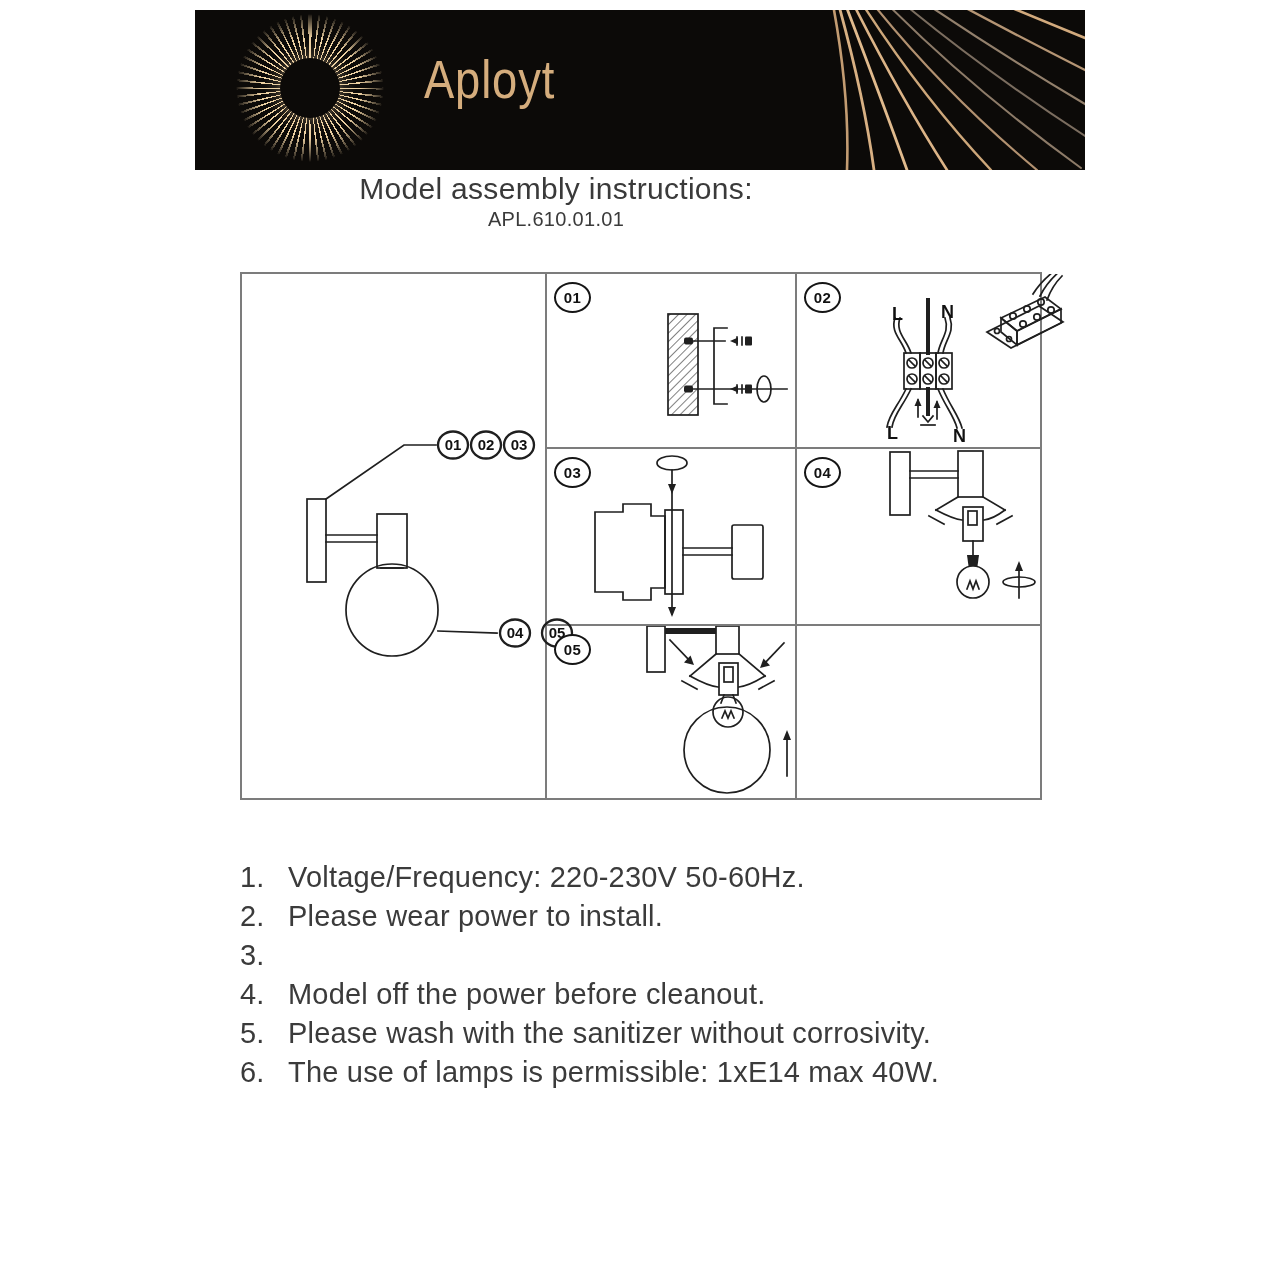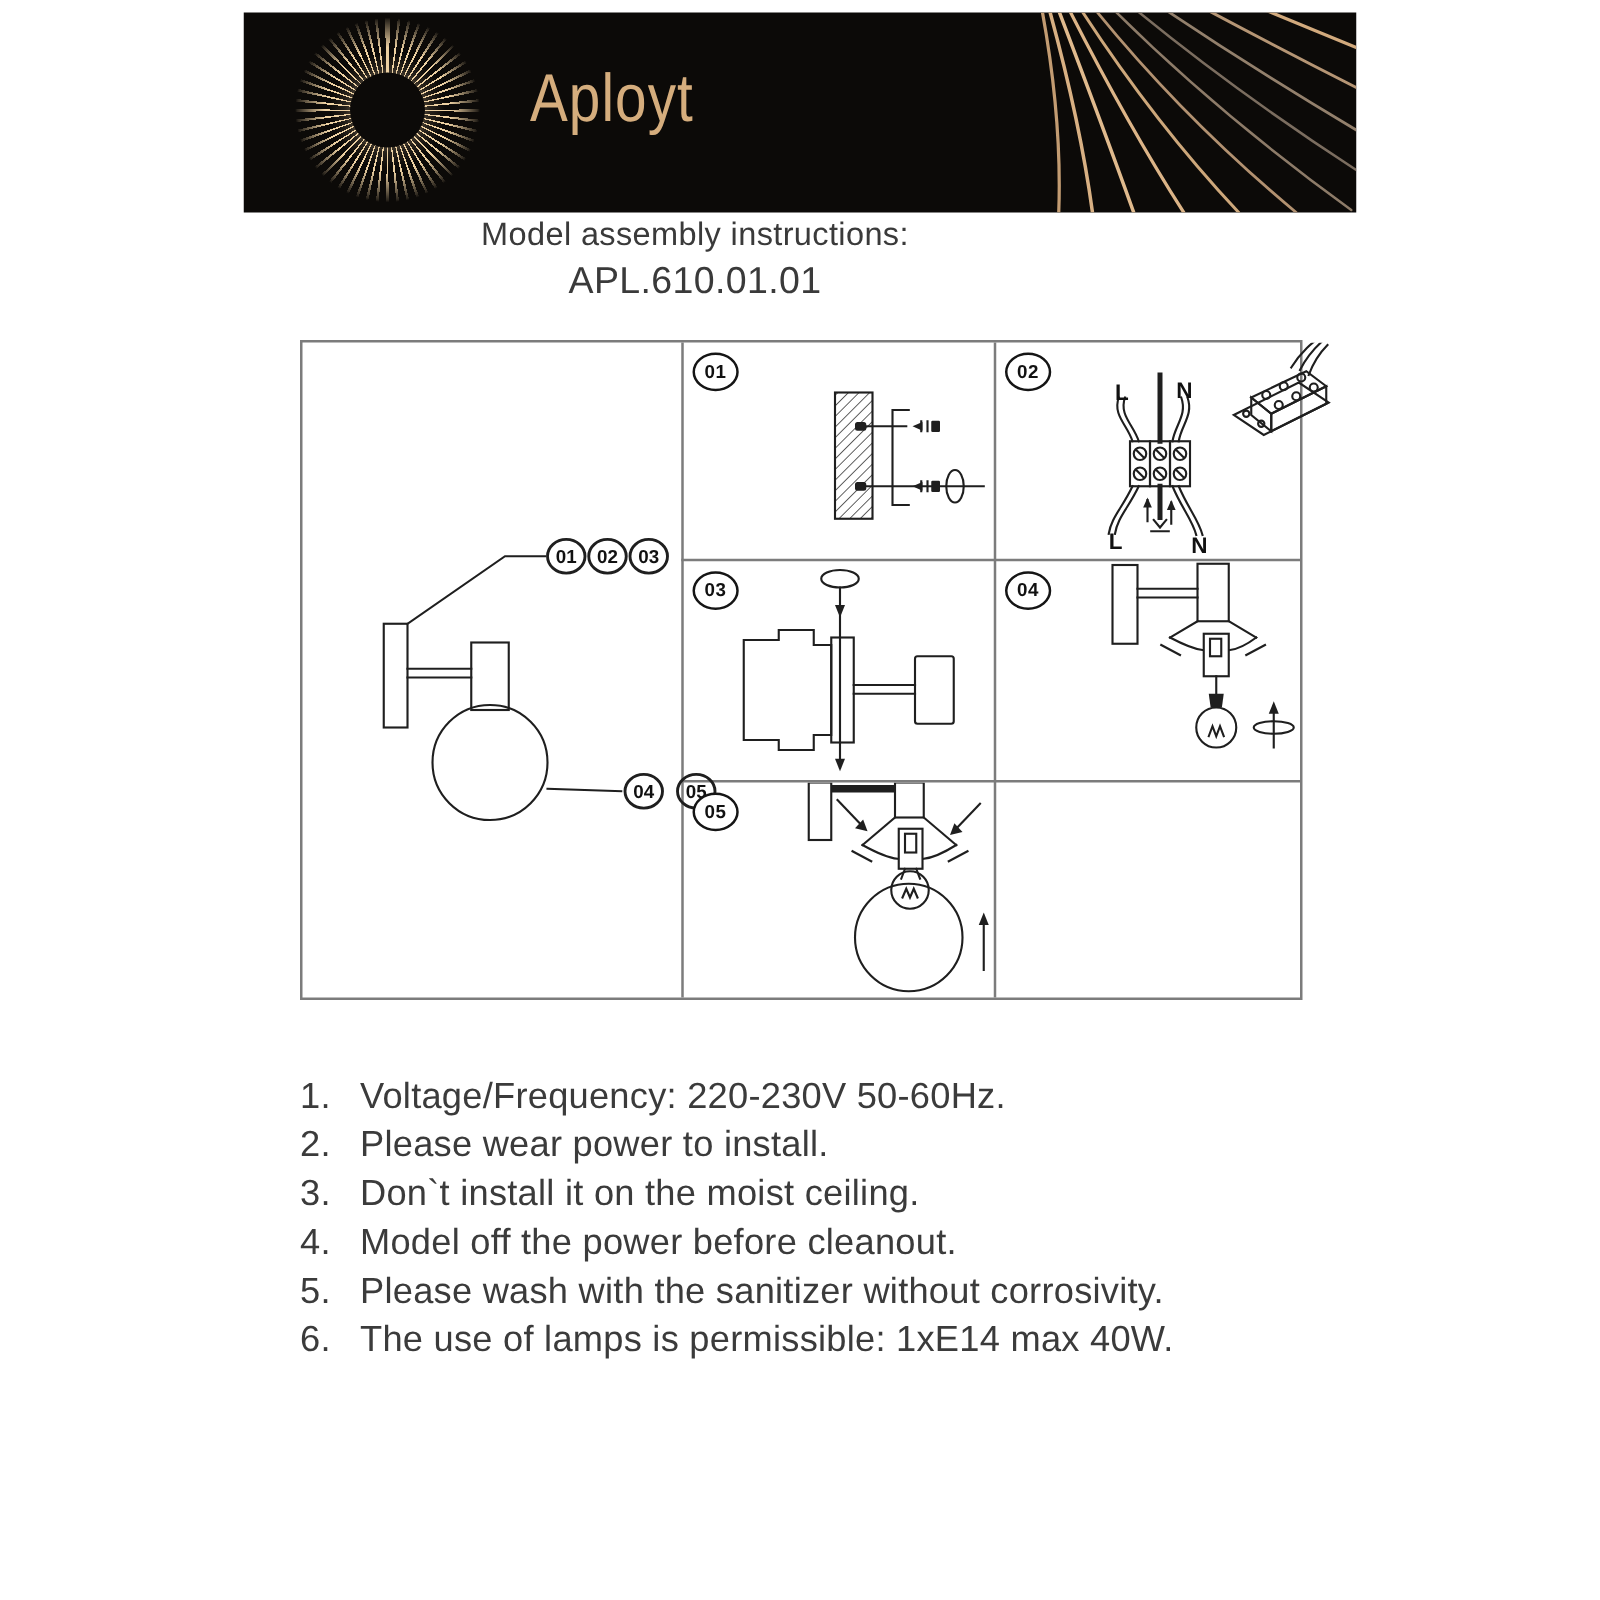--- a/index.html
+++ b/index.html
@@ -15,22 +15,22 @@
       background:repeating-conic-gradient(from 0deg,#ecd0a2 0deg 1.7deg, transparent 1.7deg 6.4deg);
       -webkit-mask:radial-gradient(circle, transparent 0 15px, #000 16px 50px, rgba(0,0,0,.55) 62px, rgba(0,0,0,.14) 72px, transparent 74px);
       mask:radial-gradient(circle, transparent 0 15px, #000 16px 50px, rgba(0,0,0,.55) 62px, rgba(0,0,0,.14) 72px, transparent 74px);}
   .sunburst-hole{position:absolute;left:44px;top:44px;width:60px;height:60px;border-radius:50%;background:#0c0a08;}
   .brand{position:absolute;left:229px;top:38px;font-size:54px;color:#d5ad7d;letter-spacing:1px;
          transform:scaleX(.84);transform-origin:left top;font-weight:400;}
   .rays{position:absolute;right:0;top:0;width:430px;height:160px;}
 
   
   .title-line{position:absolute;left:0;width:100%;text-align:center;color:#3a3a3a;letter-spacing:.3px;}
-  .title-1{top:172px;font-size:26px;}
-  .title-2{top:208px;font-size:30px;}
+  .title-1{top:172px;font-size:30px;}
+  .title-2{top:208px;font-size:20px;}
 
   
   .grid{position:absolute;left:240px;top:272px;width:798px;height:524px;border:2px solid #7c7c7c;background:#fff;}
   .vdiv{position:absolute;top:0;bottom:0;width:2px;background:#7c7c7c;}
   .hdiv{position:absolute;left:303px;right:0;height:2px;background:#7c7c7c;}
   .cell{position:absolute;overflow:hidden;padding-left:44px;}
   .badge{position:absolute;left:7px;top:8px;width:33px;height:27px;border:2.6px solid #151515;border-radius:50%;
          display:flex;align-items:center;justify-content:center;font-weight:700;font-size:15px;color:#111;
          background:#fff;letter-spacing:.5px;z-index:2;}
   svg .ln{stroke:#1f1f1f;stroke-width:1.7;fill:none;stroke-linecap:square;}
@@ -283,21 +283,20 @@
     <div class="inst-row">
       <span class="inst-num">1.</span>
       <span>Voltage/Frequency: 220-230V 50-60Hz.</span>
     </div>
     <div class="inst-row">
       <span class="inst-num">2.</span>
       <span>Please wear power to install.</span>
     </div>
     <div class="inst-row">
       <span class="inst-num">3.</span>
-      <span>Don`t install it on the moist ceiling.</span>
     </div>
     <div class="inst-row">
       <span class="inst-num">4.</span>
       <span>Model off the power before cleanout.</span>
     </div>
     <div class="inst-row">
       <span class="inst-num">5.</span>
       <span>Please wash with the sanitizer without corrosivity.</span>
     </div>
     <div class="inst-row">

